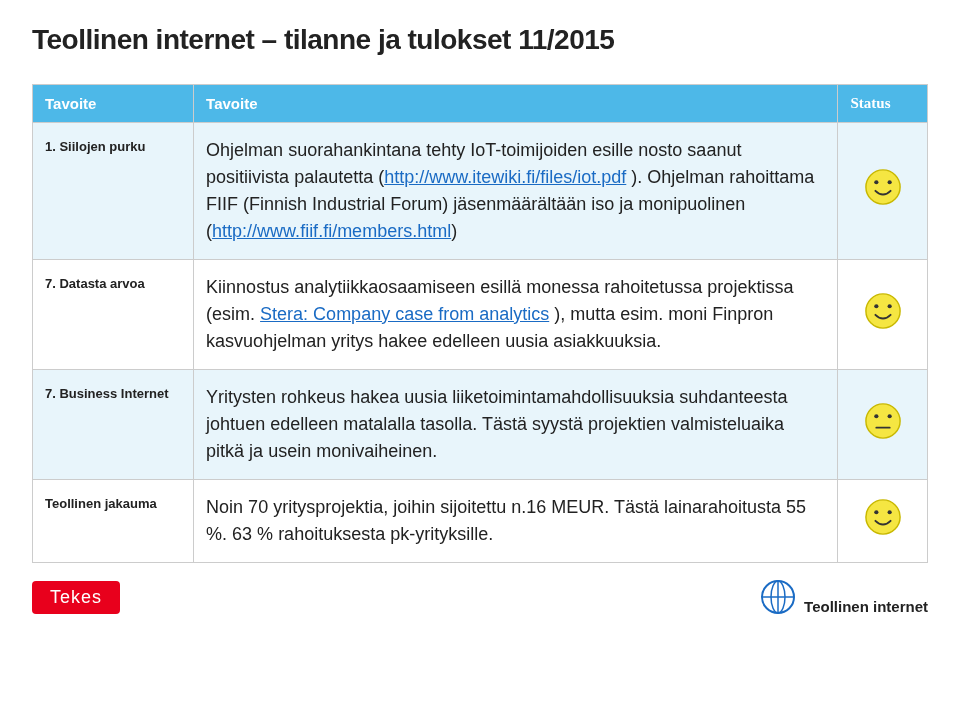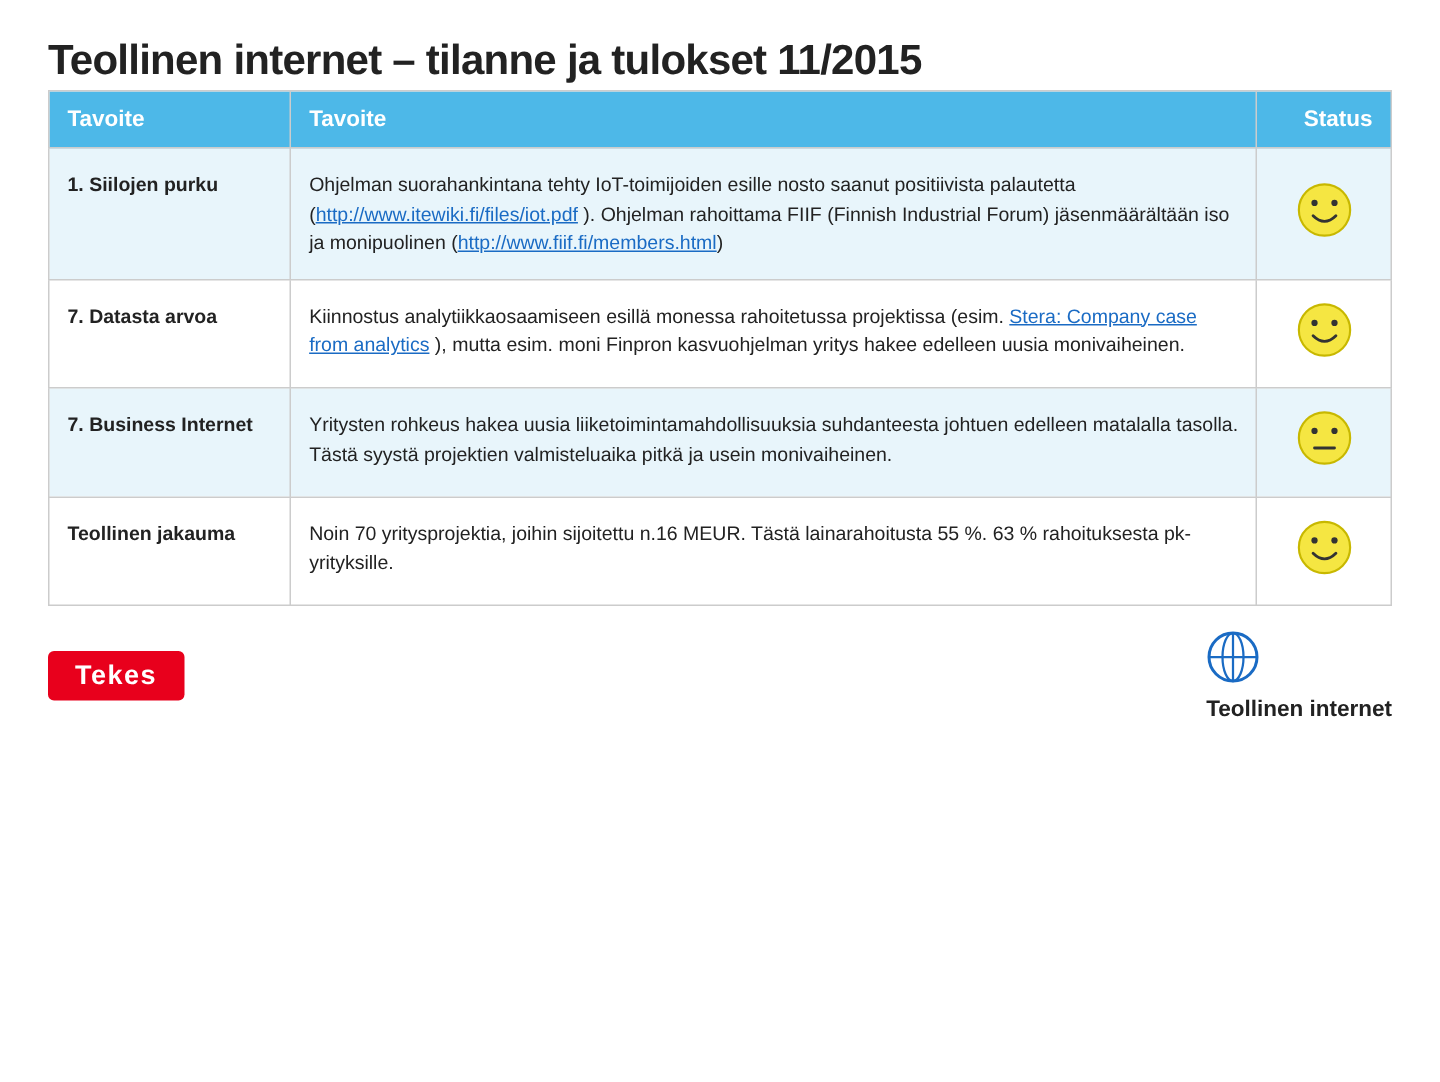--- a/index.html
+++ b/index.html
@@ -7,21 +7,21 @@
       font-family: Arial, sans-serif;
       background: #fff;
       padding: 24px 32px 20px 32px;
       width: 960px;
       min-height: 721px;
     }
     h1 {
       font-size: 28px;
       font-weight: bold;
       color: #222;
-      margin-bottom: 4px;
+      margin-bottom: 28px;
       letter-spacing: -0.5px;
     }
     table {
       width: 100%;
       border-collapse: collapse;
       table-layout: fixed;
       padding-left: 16px;
     }
     col.col-tavoite { width: 18%; }
     col.col-tulokset { width: 72%; }
@@ -30,27 +30,28 @@
     thead tr th {
       background: #4db8e8;
       color: #fff;
       font-size: 15px;
       font-weight: bold;
       padding: 10px 12px;
       text-align: left;
       border: 1px solid #ccc;
     }
     thead tr th.status-header {
-      text-align: right;
+      text-align: left;
+      font-family: Liberation Serif, serif;
     }
     tbody tr td {
       padding: 14px 12px;
       vertical-align: top;
       border: 1px solid #ccc;
-      font-size: 13px;
+      font-size: 18px;
       line-height: 1.5;
       color: #222;
     }
     tbody tr td.status-cell {
       text-align: center;
       vertical-align: middle;
     }
     tbody tr:nth-child(odd) {
       background: #e8f5fb;
     }
@@ -86,33 +87,32 @@
       justify-content: space-between;
       align-items: center;
       margin-top: 16px;
     }
     .tekes-logo {
       display: flex;
       align-items: flex-end;
       background: #e8001c;
       color: #fff;
       font-size: 18px;
-      font-weight: bold;
+      font-weight: normal;
       padding: 6px 18px;
       border-radius: 4px;
       letter-spacing: 1px;
     }
     .teollinen-logo {
       display: flex;
-      align-items: flex-start;
+      align-items: flex-end;
       gap: 8px;
       font-size: 15px;
       font-weight: bold;
       color: #222;
-      flex-direction: column;
     }
     .teollinen-logo .ti-icon {
       width: 36px;
       height: 36px;
     }
   </style>
 </head>
 <body>
 
 <h1>Teollinen internet – tilanne ja tulokset 11/2015</h1>
@@ -136,21 +136,21 @@
         <td><span>Ohjelman suorahankintana tehty IoT-toimijoiden esille nosto saanut positiivista palautetta (</span><a class="link" href="#">http://www.itewiki.fi/files/iot.pdf</a><span> ). Ohjelman rahoittama FIIF (Finnish Industrial Forum) jäsenmäärältään iso ja monipuolinen (</span><a class="link" href="#">http://www.fiif.fi/members.html</a><span>)</span></td>
         <td class="status-cell"><svg class="smiley" viewBox="0 0 40 40">
     <circle cx="20" cy="20" r="18" fill="#f5e642" stroke="#c8b800" stroke-width="1.5"></circle>
     <circle cx="13" cy="15" r="2.2" fill="#333"></circle>
     <circle cx="27" cy="15" r="2.2" fill="#333"></circle>
     <path d="M12 24 Q20 32 28 24" fill="none" stroke="#333" stroke-width="2" stroke-linecap="round"></path>
   </svg></td>
       </tr>
       <tr>
         <td class="tavoite-cell">7. Datasta arvoa</td>
-        <td><span>Kiinnostus analytiikkaosaamiseen esillä monessa rahoitetussa projektissa (esim. </span><span class="underline-link">Stera: Company case from analytics</span><span> ), mutta esim. moni Finpron kasvuohjelman yritys hakee edelleen uusia monivaiheinen.</span></td>
+        <td><span>Kiinnostus analytiikkaosaamiseen esillä monessa rahoitetussa projektissa (esim. </span><span class="underline-link">Stera: Company case from analytics</span><span> ), mutta esim. moni Finpron kasvuohjelman yritys hakee edelleen uusia asiakkuuksia.</span></td>
         <td class="status-cell"><svg class="smiley" viewBox="0 0 40 40">
     <circle cx="20" cy="20" r="18" fill="#f5e642" stroke="#c8b800" stroke-width="1.5"></circle>
     <circle cx="13" cy="15" r="2.2" fill="#333"></circle>
     <circle cx="27" cy="15" r="2.2" fill="#333"></circle>
     <path d="M12 24 Q20 32 28 24" fill="none" stroke="#333" stroke-width="2" stroke-linecap="round"></path>
   </svg></td>
       </tr>
       <tr>
         <td class="tavoite-cell">7. Business Internet</td>
         <td><span>Yritysten rohkeus hakea uusia liiketoimintamahdollisuuksia suhdanteesta johtuen edelleen matalalla tasolla. Tästä syystä projektien valmisteluaika pitkä ja usein monivaiheinen.</span></td>

